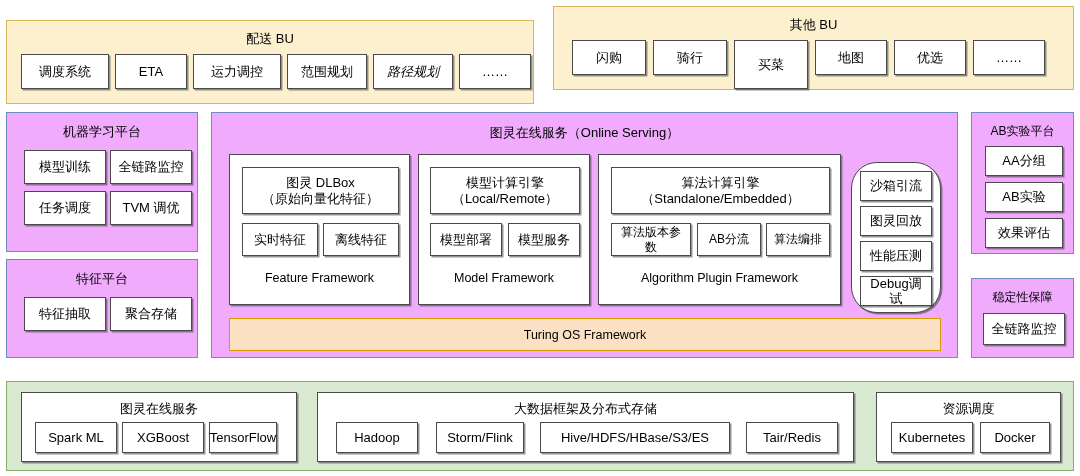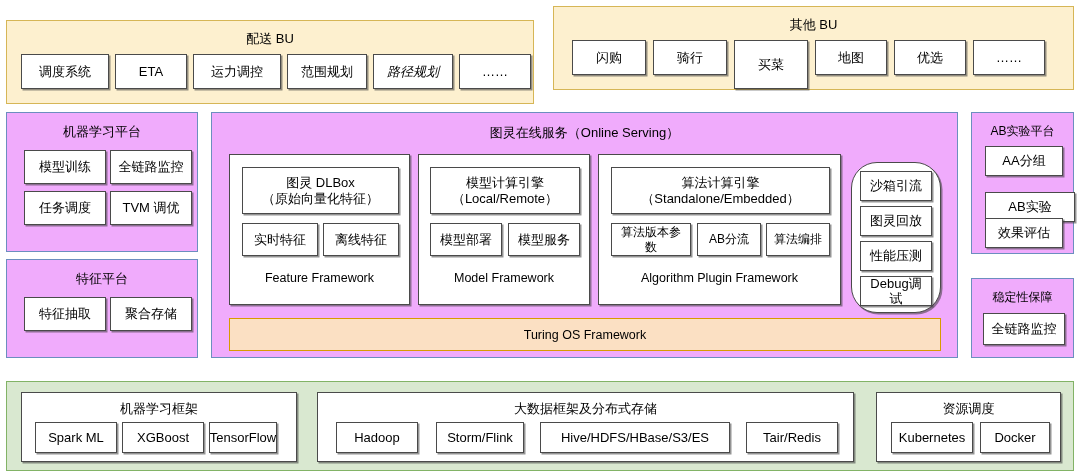--- a/index.html
+++ b/index.html
@@ -158,33 +158,33 @@
       <div class="node fs13" style="position:absolute; left:8px; top:78px; width:72px; height:30px;">性能压测</div>
       <div class="node fs13" style="position:absolute; left:8px; top:113px; width:72px; height:30px;">Debug调试</div>
     </div>
 
     <div class="osbar" style="left:17px; top:205px; width:712px; height:33px;">Turing OS Framework</div>
   </div>
 
   <div class="panel panel-blue" style="left:971px; top:112px; width:103px; height:142px;">
     <div class="panel-title fs12" style="top:10px;">AB实验平台</div>
     <div class="node fs13" style="position:absolute; left:13px; top:33px; width:78px; height:30px;">AA分组</div>
-    <div class="node fs13" style="position:absolute; left:13px; top:79px; width:90px; height:30px;text-align:center;">AB实验</div>
+    <div class="node fs13" style="position:absolute; left:13px; top:69px; width:78px; height:30px;text-align:center;">AB实验</div>
     <div class="node fs13" style="position:absolute; left:13px; top:105px; width:78px; height:30px;">效果评估</div>
   </div>
 
   <div class="panel panel-blue" style="left:971px; top:278px; width:103px; height:80px;">
     <div class="panel-title fs12" style="top:10px;">稳定性保障</div>
     <div class="node fs13" style="position:absolute; left:11px; top:34px; width:82px; height:32px;">全链路监控</div>
   </div>
 
   <div class="panel panel-green" style="left:6px; top:381px; width:1068px; height:90px;">
 
     <div class="subframe" style="left:14px; top:10px; width:276px; height:70px;">
-      <div class="subframe-title" style="top:7px; font-size:13px;">机器学习框架</div>
+      <div class="subframe-title" style="top:7px; font-size:13px;">图灵在线服务</div>
       <div class="node fs13" style="position:absolute; left:13px; top:29px; width:82px; height:31px;">Spark ML</div>
       <div class="node fs13" style="position:absolute; left:100px; top:29px; width:82px; height:31px;">XGBoost</div>
       <div class="node fs13" style="position:absolute; left:187px; top:29px; width:68px; height:31px;">TensorFlow</div>
     </div>
 
     <div class="subframe" style="left:310px; top:10px; width:537px; height:70px;">
       <div class="subframe-title" style="top:7px; font-size:13px;">大数据框架及分布式存储</div>
       <div class="node fs13" style="position:absolute; left:18px; top:29px; width:82px; height:31px;">Hadoop</div>
       <div class="node fs13" style="position:absolute; left:118px; top:29px; width:88px; height:31px;">Storm/Flink</div>
       <div class="node fs13" style="position:absolute; left:222px; top:29px; width:190px; height:31px;">Hive/HDFS/HBase/S3/ES</div>

